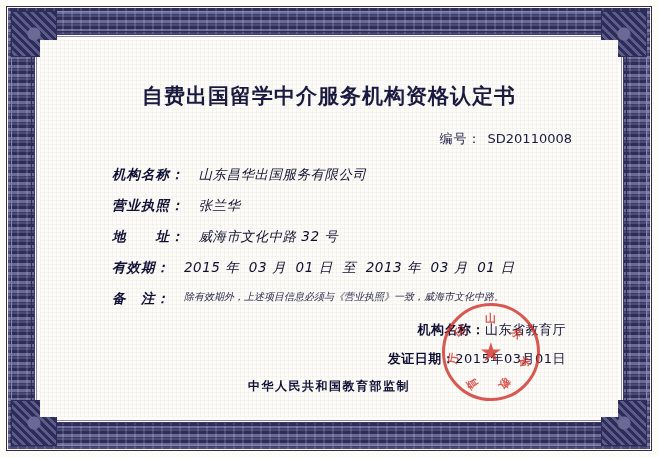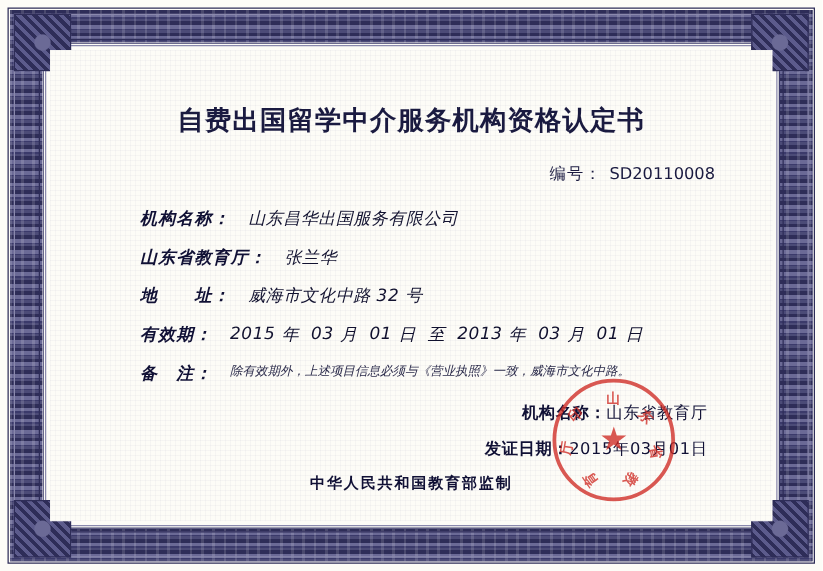--- a/index.html
+++ b/index.html
@@ -237,21 +237,21 @@
     </div>
 
     <div class="fields">
 
       <div class="field-row">
         <span class="field-label">机构名称：</span>
         <span class="field-value">山东昌华出国服务有限公司</span>
       </div>
 
       <div class="field-row">
-        <span class="field-label">山东省教育厅：</span>
+        <span class="field-label">营业执照：</span>
         <span class="field-value">张兰华</span>
       </div>
 
       <div class="field-row">
         <span class="field-label">地　　址：</span>
         <span class="field-value">威海市文化中路 32 号</span>
       </div>
 
       <div class="field-row date-row">
         <span class="field-label">有效期：</span>

